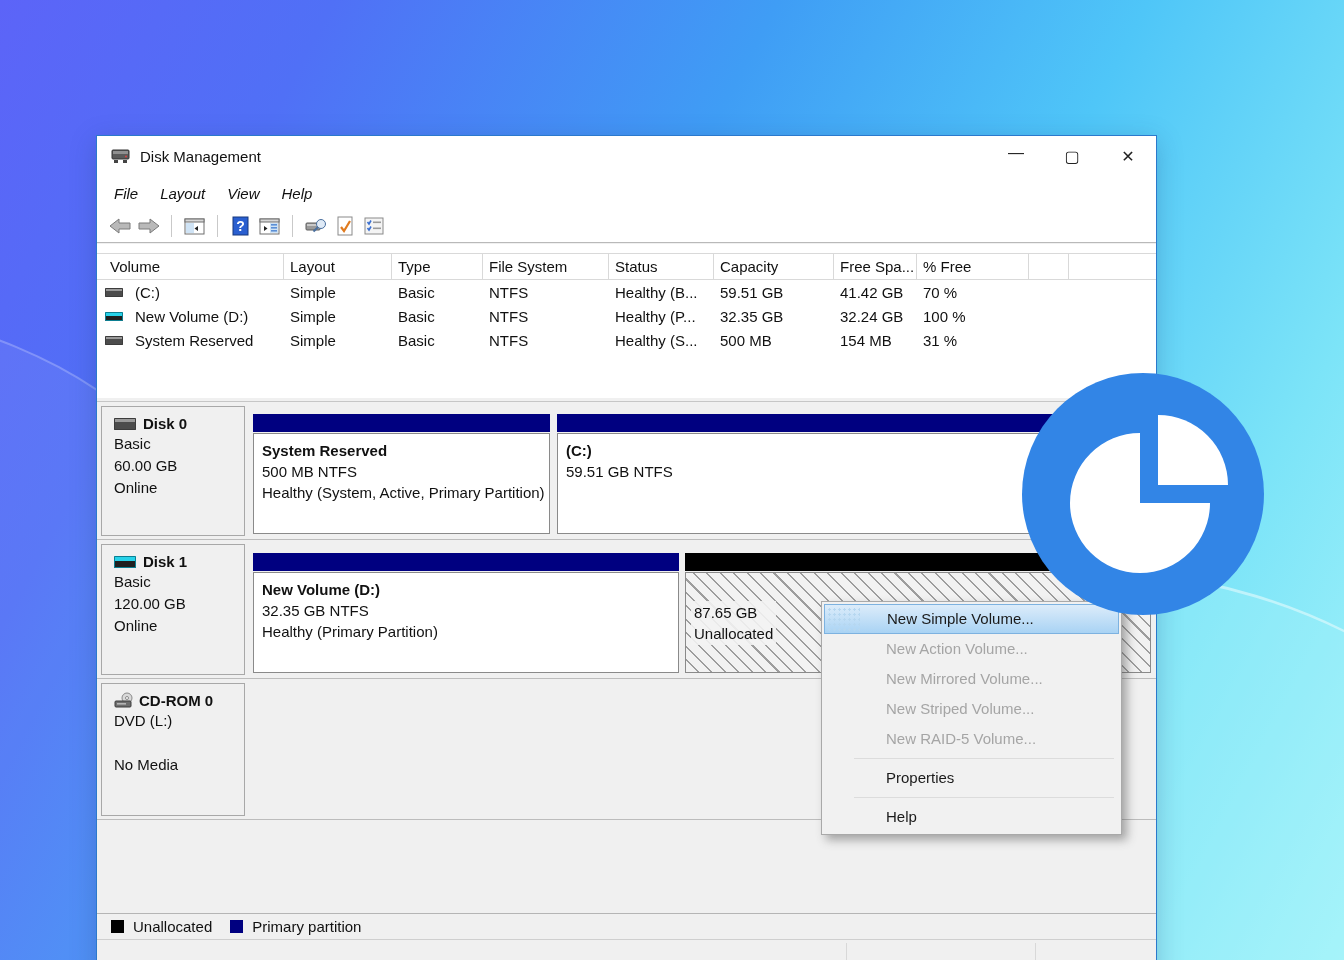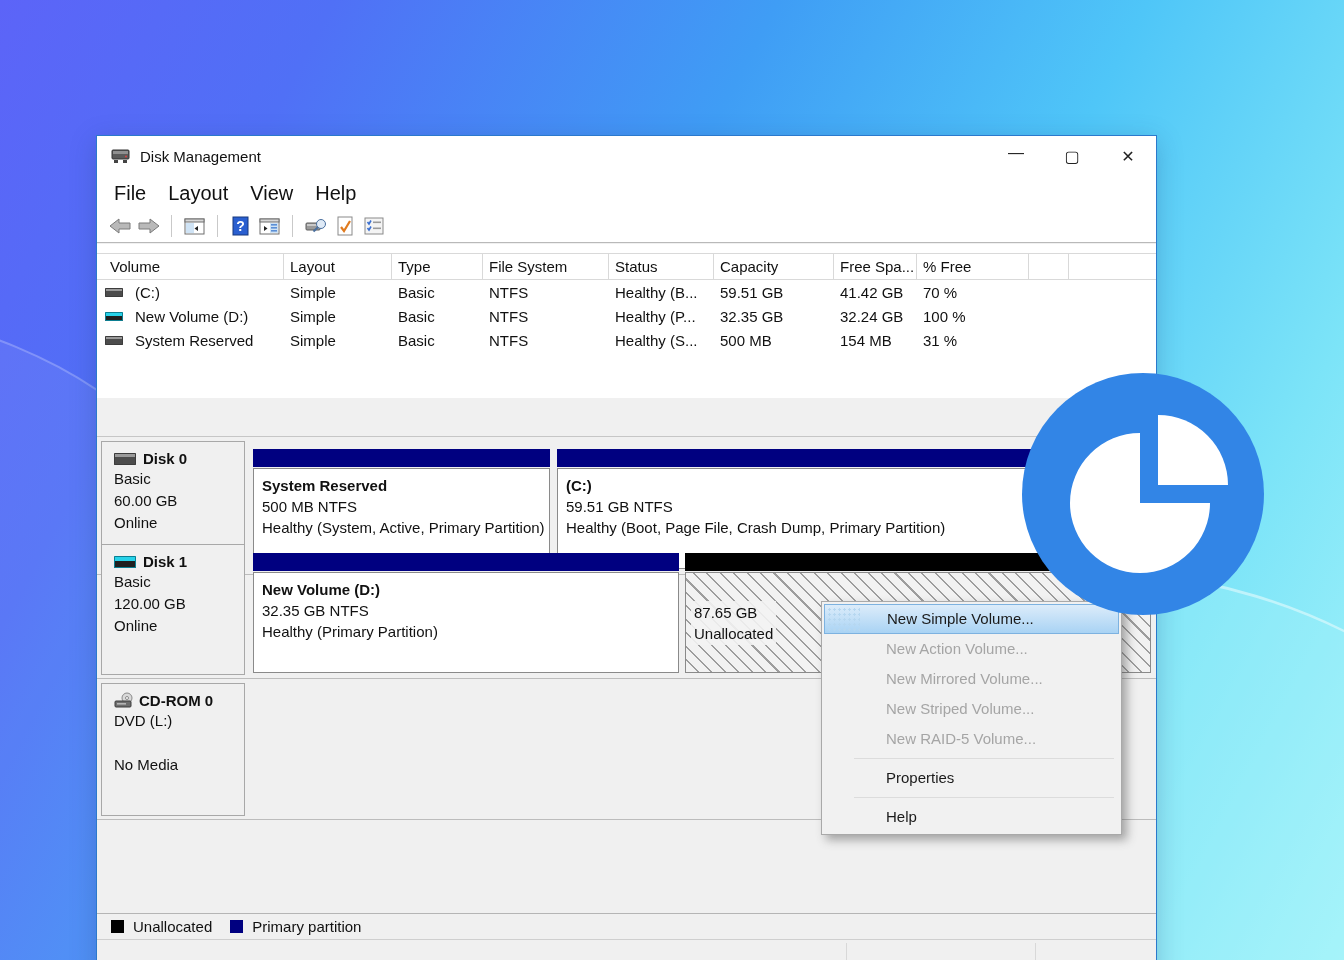--- a/index.html
+++ b/index.html
@@ -20,42 +20,42 @@
   .win { position:absolute; left:96px; top:135px; width:1061px; height:944px;
     background:#f0f0f0; border:1px solid #2b79cc; box-shadow:0 6px 24px rgba(30,60,120,.25); }
   .titlebar { height:40px; background:#fff; display:flex; align-items:center; }
   .title-icon { margin-left:14px; margin-right:10px; display:flex; }
   .title-text { font-size:15px; }
   .controls { margin-left:auto; display:flex; height:100%; }
   .ctrl { width:56px; display:flex; align-items:center; justify-content:center; font-size:16px; color:#222; cursor:default; }
   .ctrl.min span { position:relative; top:-3px; }
 
   .menubar { height:34px; background:#fff; display:flex; align-items:center; padding-left:6px; }
-  .menu-item { padding:4px 11px; font-size:20px; }
+  .menu-item { padding:4px 11px; font-size:15px;font-style:italic; }
 
   .toolbar { height:33px; background:#fff; border-bottom:1px solid #b9b9b9; display:flex; align-items:center; padding-left:10px; gap:4px; }
   .tsep { width:1px; height:22px; background:#c9c9c9; margin:0 6px; }
   .ticon { width:25px; height:25px; display:flex; align-items:center; justify-content:center; }
 
   
   .list { position:absolute; top:108px; left:0; right:0; height:154px; background:#fff; }
   .grid { display:grid; grid-template-columns:187px 108px 91px 126px 105px 120px 83px 112px 40px 1fr; }
   .thead { margin-top:9px; height:27px; border-top:1px solid #d9d9d9; border-bottom:1px solid #d9d9d9; }
   .th { border-right:1px solid #d9d9d9; display:flex; align-items:center; padding-left:6px; font-size:15px; white-space:nowrap; overflow:hidden; }
   .th.first { padding-left:13px; }
   .tr { height:24px; align-items:center; font-size:15px; }
   .td { padding-left:6px; white-space:nowrap; overflow:hidden; }
   .td.vol { display:flex; align-items:center; gap:12px; padding-left:8px; }
   .vol-icon { width:18px; height:9px; border-radius:1px; flex:none;
     background:linear-gradient(180deg,#9a9a9a 0 3px,#4c4c4c 3px 100%); box-shadow:0 0 0 1px #3c3c3c inset; }
   .vol-icon.cyan { background:linear-gradient(180deg,#27d2e9 0 4px,#1f1f1f 4px 100%); box-shadow:0 0 0 1px #0c7f92 inset; }
 
   
   .disk-row { position:absolute; left:0; right:0; border-bottom:1px solid #bcbcbc; }
-  .row-d0 { top:265px; height:139px; border-top:1px solid #c6c6c6;margin-top:35px; }
+  .row-d0 { top:265px; height:139px; border-top:1px solid #c6c6c6; }
   .row-d1 { top:404px; height:139px; }
   .row-cd { top:543px; height:141px; }
   .dpanel { position:absolute; left:4px; top:4px; bottom:3px; width:144px; background:#f0f0f0;
     border:1px solid #a8a8a8; padding:8px 0 0 12px; }
   .dname { font-weight:bold; font-size:15px; display:flex; align-items:center; gap:7px; }
   .dline { font-size:15px; margin-top:2px; line-height:20px; }
   .dline.spacer { height:20px; }
   .drv { width:22px; height:12px; border-radius:1px; flex:none;
     background:linear-gradient(180deg,#9a9a9a 0 4px,#4c4c4c 4px 100%); box-shadow:0 0 0 1px #3c3c3c inset; }
   .drv.cyan { background:linear-gradient(180deg,#27d2e9 0 5px,#1f1f1f 5px 100%); box-shadow:0 0 0 1px #0c7f92 inset; }
@@ -274,21 +274,20 @@
         <div class="pname">System Reserved</div>
         <div class="pline">500 MB NTFS</div>
         <div class="pline">Healthy (System, Active, Primary Partition)</div>
       </div>
     </div>
     <div class="part" style="left:460px;width:592px;">
       <div class="pbar"></div>
       <div class="pbox">
         <div class="pname">(C:)</div>
         <div class="pline">59.51 GB NTFS</div>
-        <div class="pline">Healthy (Boot, Page File, Crash Dump, Primary Partition)</div>
       </div>
     </div>
   </div>
 
   <div class="disk-row row-d1">
     <div class="dpanel">
       <div class="dname">
           <span class="drv cyan"></span>
           <span>Disk 1</span>
         </div>

